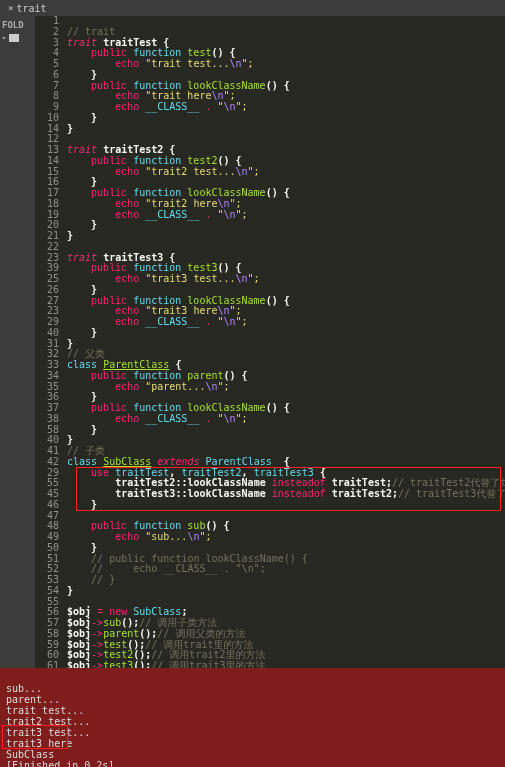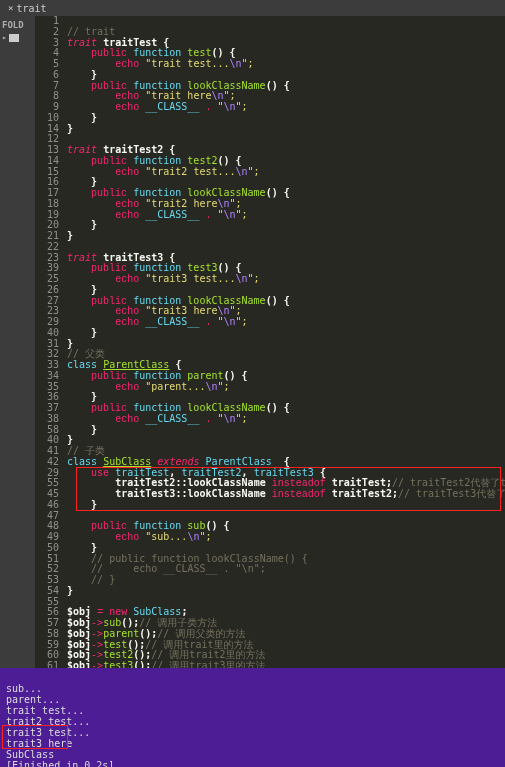--- a/index.html
+++ b/index.html
@@ -23,21 +23,21 @@
     .fn { color: #66d9ef; }
     .fname { color: #a6e22e; }
     .cls { color: #a6e22e; text-decoration: underline; }
     .str { color: #e6db74; }
     .esc { color: #ae81ff; }
     .const { color: #66d9ef; }
     .cm { color: #75715e; }
     .op { color: #f92672; }
     .var { color: #f8f8f2; font-weight: bold; }
     .php { color: #f8f8f2; }
-    .console { background: #4c1d95; height: 99px; padding: 4px 6px; color: #ddd; font-size: 10px; line-height: 11px; position: relative; white-space: pre; }
+    .console { background: #7f1d1d; height: 99px; padding: 4px 6px; color: #ddd; font-size: 10px; line-height: 11px; position: relative; white-space: pre; }
     .console-box { position: absolute; border: 1.5px solid #ff2020; pointer-events: none; }
   </style>
 </head>
 <body>
 
 <div class="tabbar">
   <div class="tab">
     <span class="close-x">×</span>
     <span>trait</span>
   </div>

